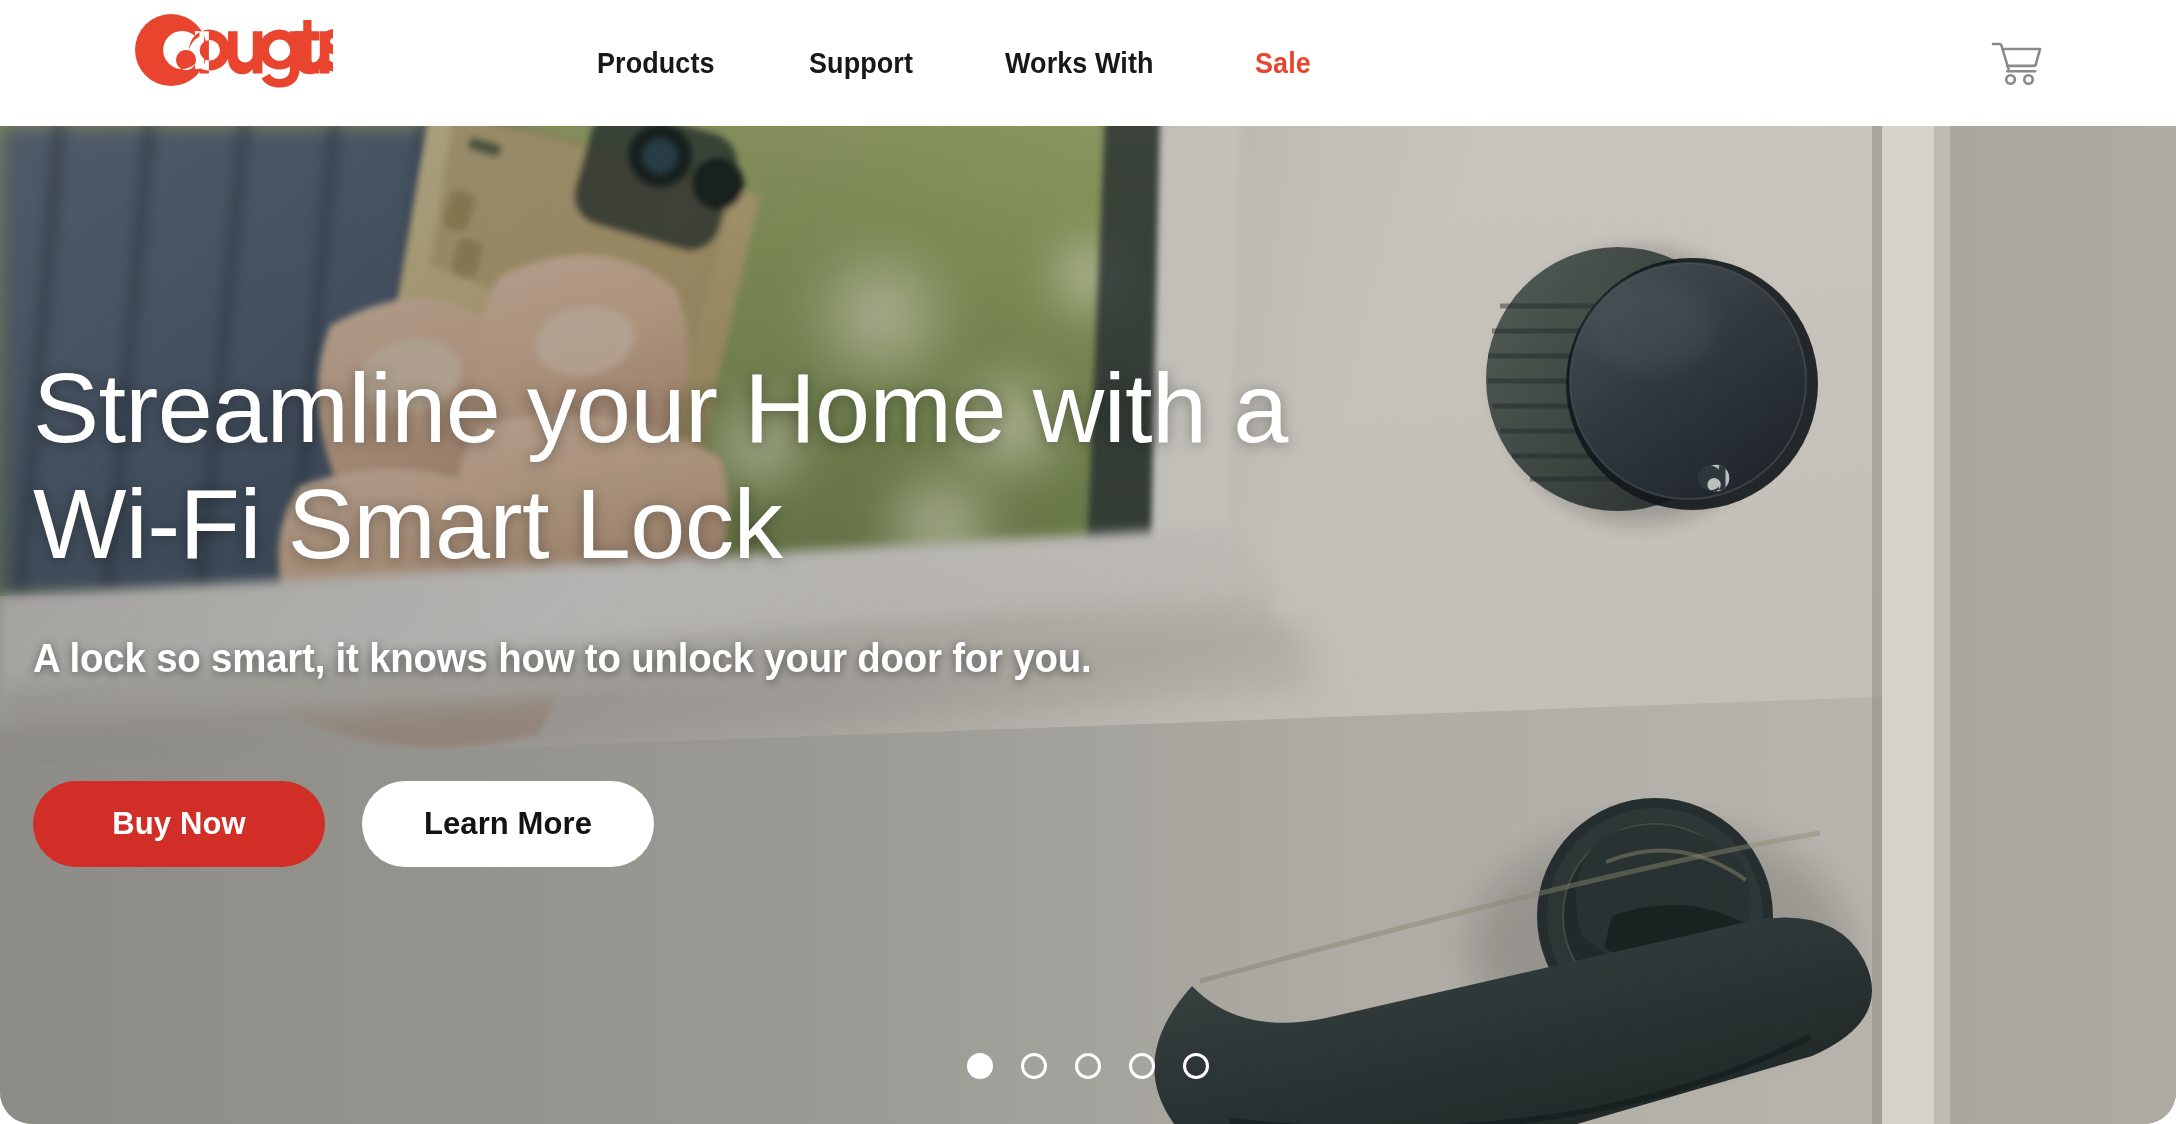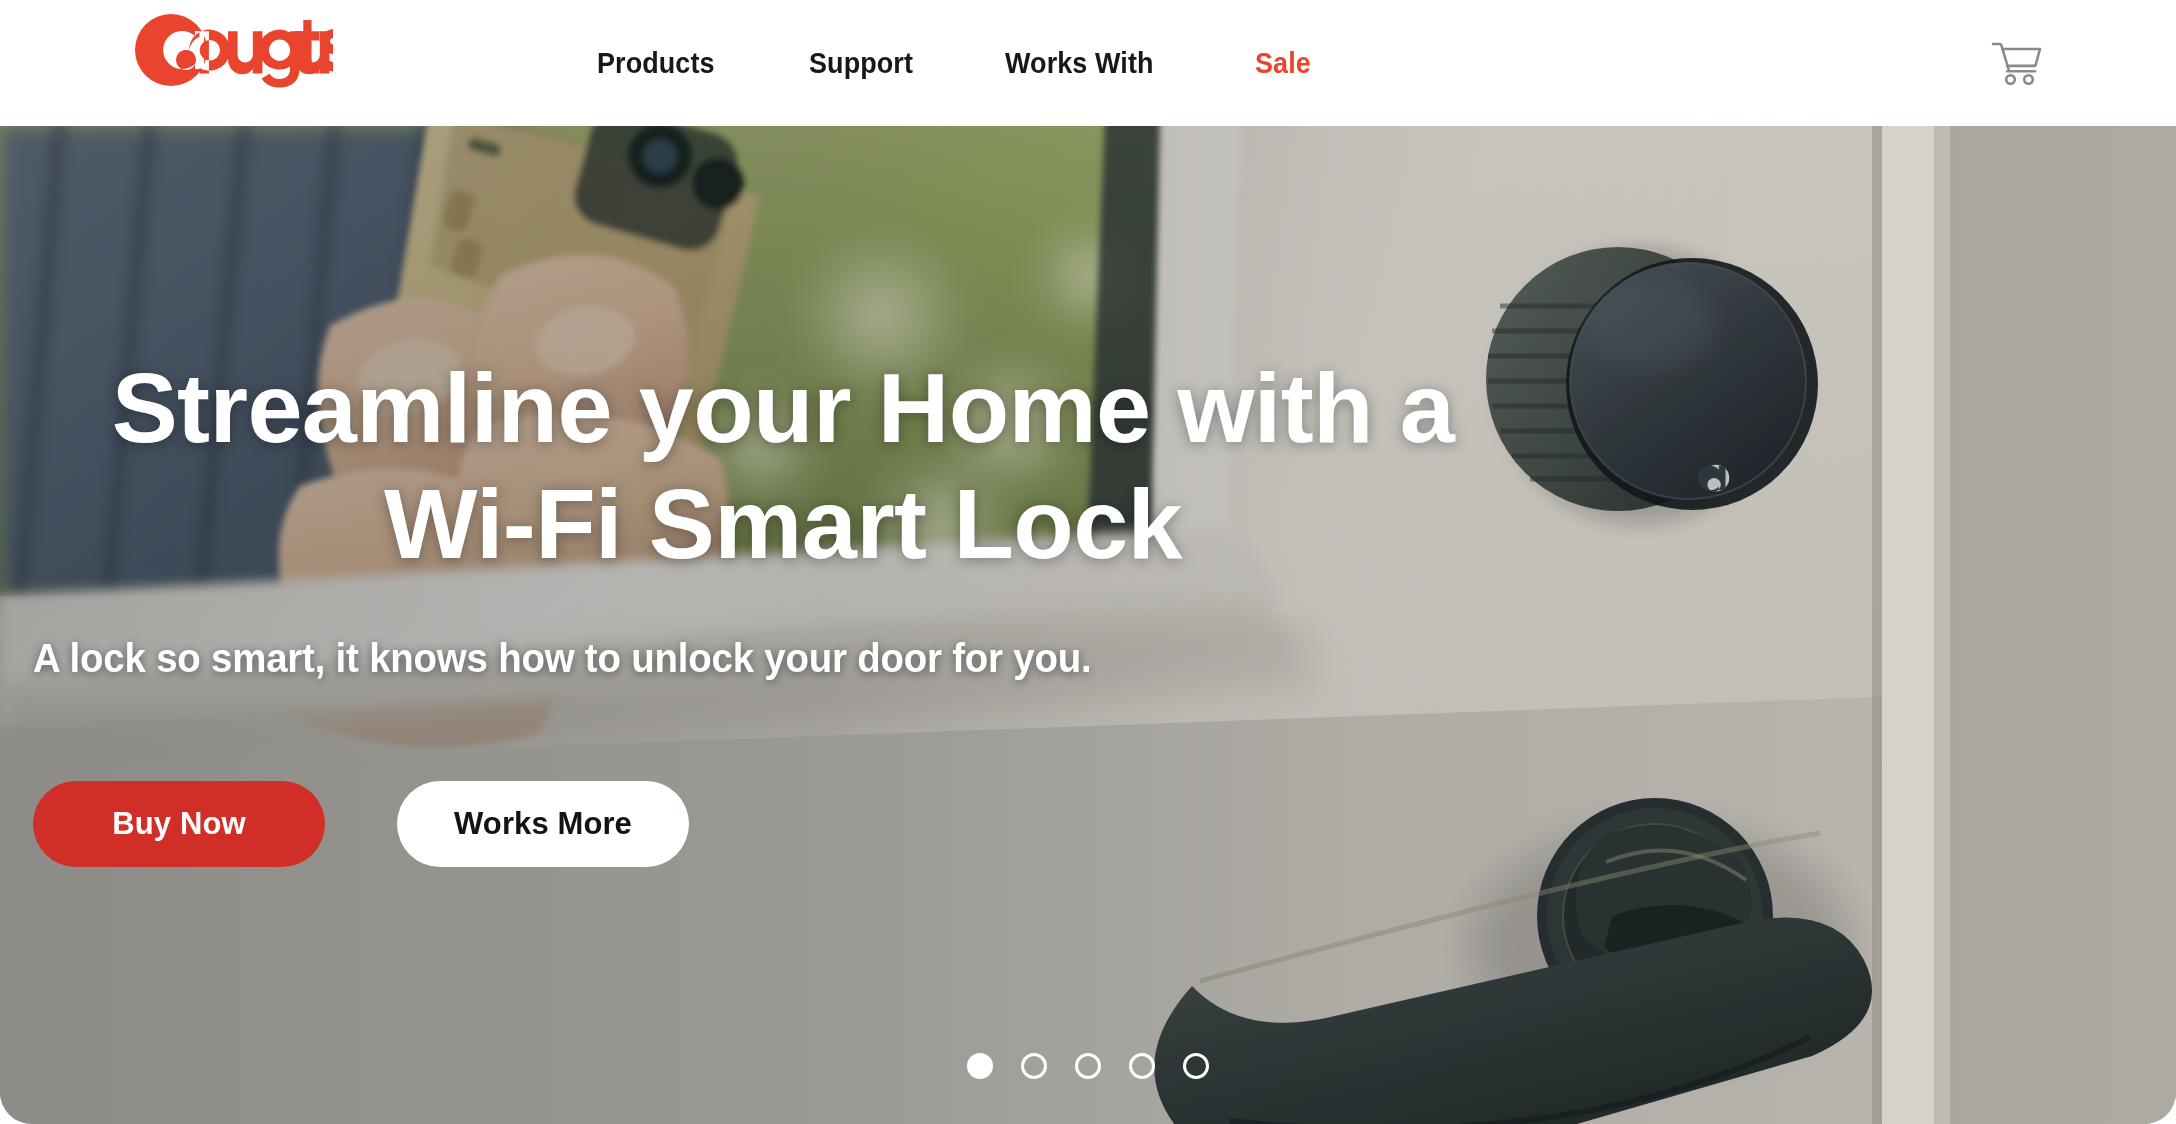--- a/index.html
+++ b/index.html
@@ -118,45 +118,44 @@
     left: 33px;
     top: 0;
     z-index: 10;
     width: 1500px;
   }
 
   .hero-title {
     margin-top: 224px;
     font-size: 99px;
     line-height: 1.17;
-    font-weight: 700;
+    font-weight: 400;
     color: #ffffff;
     letter-spacing: -0.6px;
     text-shadow: 0 2px 14px rgba(0,0,0,0.34);
     white-space: pre-line;
-    text-align: center;
   }
 
   .hero-sub {
     margin-top: 52px;
     font-size: 40px;
     line-height: 1.2;
     font-weight: 700;
     color: #ffffff;
     letter-spacing: -0.2px;
     text-shadow: 0 2px 10px rgba(0,0,0,0.45);
     transform: scaleX(0.96);
     transform-origin: left center;
   }
 
   .hero-actions {
     margin-top: 99px;
     display: flex;
     align-items: center;
-    gap: 72px;
+    gap: 37px;
   }
 
   .btn {
     border: none;
     border-radius: 999px;
     font-size: 31px;
     font-weight: 700;
     letter-spacing: 0.1px;
     cursor: pointer;
     display: inline-flex;
@@ -439,21 +438,21 @@
     </svg>
 
     <div class="hero-scrim"></div>
 
     <div class="hero-content">
       <h1 class="hero-title">Streamline your Home with a
 Wi-Fi Smart Lock</h1>
       <p class="hero-sub">A lock so smart, it knows how to unlock your door for you.</p>
       <div class="hero-actions">
         <button class="btn btn-buy">Buy Now</button>
-        <button class="btn btn-learn">Works More</button>
+        <button class="btn btn-learn">Learn More</button>
       </div>
     </div>
 
     <div class="carousel-dots">
       <button class="dot active" aria-label="Slide 1"></button>
       <button class="dot" aria-label="Slide 2"></button>
       <button class="dot" aria-label="Slide 3"></button>
       <button class="dot" aria-label="Slide 4"></button>
       <button class="dot" aria-label="Slide 5"></button>
     </div>

